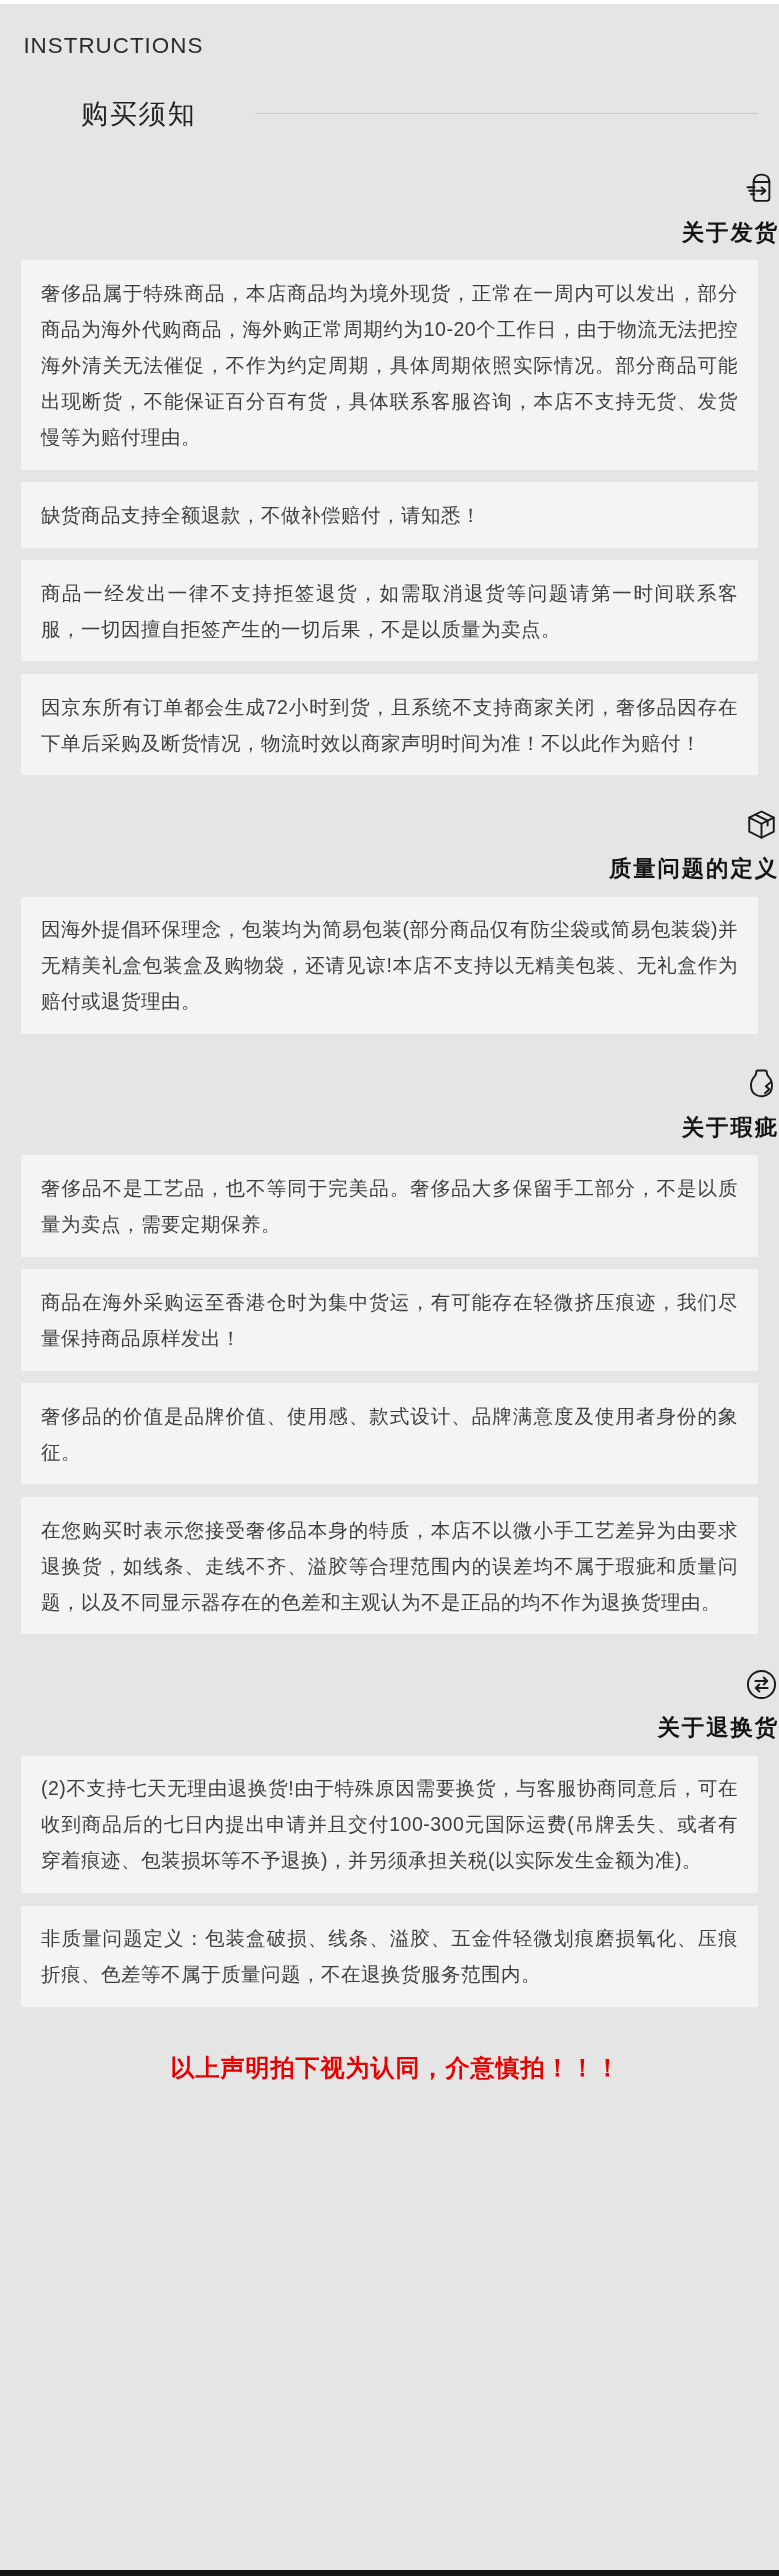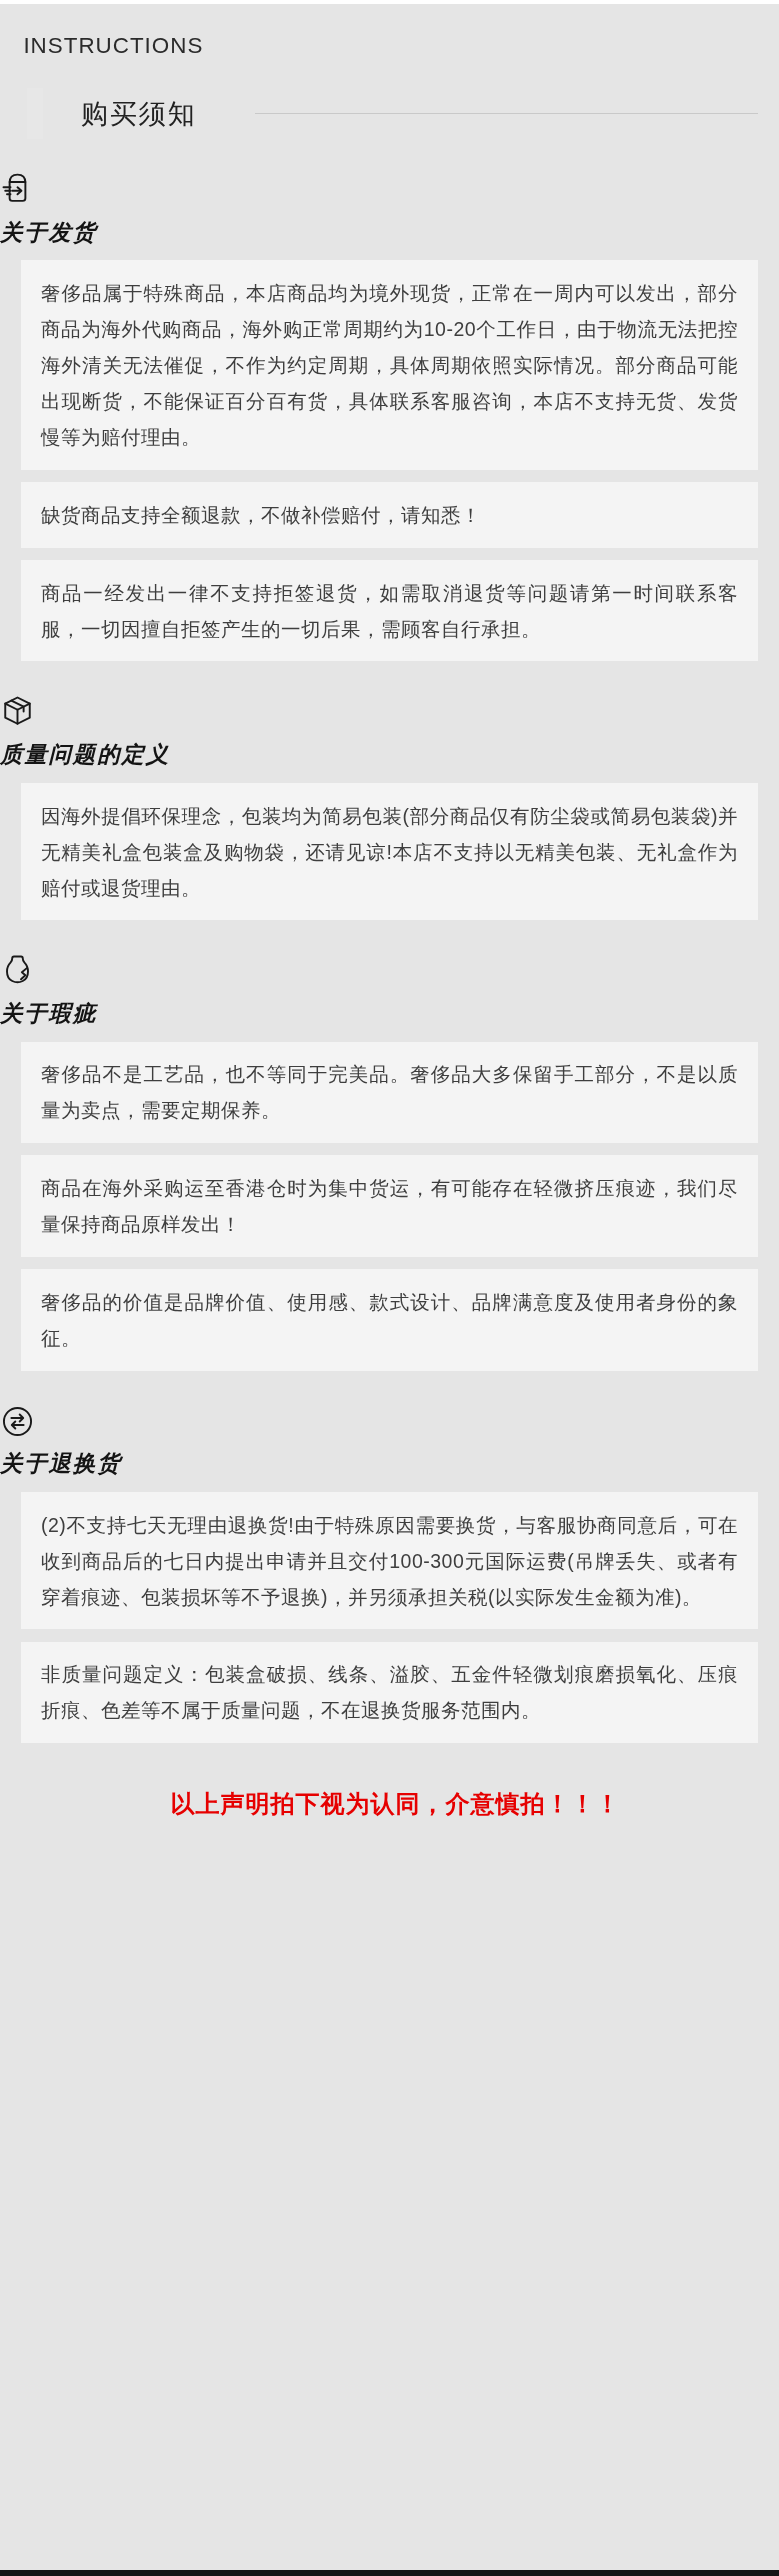--- a/index.html
+++ b/index.html
@@ -37,21 +37,21 @@
     color:#222;
     letter-spacing:1.9px;
     white-space:nowrap;
   }
   .divider-line {
     flex:1;
     height:1.9px;
     background:var(--divider,#c9c9c9);
     margin:0 21.4px 0 41px;
   }
-  .section-header { margin-top:33px; text-align:left;font-style:italic; }
+  .section-header { margin-top:33px; text-align:right; }
   .section-icon { display:inline-block; width:35px; height:35px; }
   .section-icon svg { width:35px; height:35px; display:block; margin:0 auto; }
   .section-title {
     margin-top:5.8px;
     font-size:22.4px;
     font-weight:bold;
     letter-spacing:1.9px;
     color:var(--heading,#141414);
   }
   .notice-paragraph {
@@ -102,21 +102,22 @@
         <line x1="6" y1="21.5" x2="12" y2="21.5"></line>
         <line x1="8" y1="25.5" x2="12" y2="25.5"></line>
         <line x1="14" y1="21.5" x2="23" y2="21.5"></line>
         <path d="M20 17.5 L24.5 21.5 L20 25.5"></path>
       </svg>
     </span>
     <div class="section-title">关于发货</div>
   </div>
   <div class="notice-paragraph">奢侈品属于特殊商品，本店商品均为境外现货，正常在一周内可以发出，部分商品为海外代购商品，海外购正常周期约为10-20个工作日，由于物流无法把控海外清关无法催促，不作为约定周期，具体周期依照实际情况。部分商品可能出现断货，不能保证百分百有货，具体联系客服咨询，本店不支持无货、发货慢等为赔付理由。</div>
   <div class="notice-paragraph">缺货商品支持全额退款，不做补偿赔付，请知悉！</div>
-  <div class="notice-paragraph">商品一经发出一律不支持拒签退货，如需取消退货等问题请第一时间联系客服，一切因擅自拒签产生的一切后果，需顾客自行承担。</div>
+  <div class="notice-paragraph">商品一经发出一律不支持拒签退货，如需取消退货等问题请第一时间联系客服，一切因擅自拒签产生的一切后果，不是以质量为卖点。</div>
+  <div class="notice-paragraph">因京东所有订单都会生成72小时到货，且系统不支持商家关闭，奢侈品因存在下单后采购及断货情况，物流时效以商家声明时间为准！不以此作为赔付！</div>
 
   <div class="section-header">
     <span class="section-icon">
       <svg viewBox="0 0 40 40" fill="none" stroke="#1a1a1a" stroke-width="2.2" stroke-linecap="round" stroke-linejoin="round">
         <path d="M20 4 L34 11 L34 27 L20 34 L6 27 L6 11 Z"></path>
         <path d="M6 11 L20 18 L34 11"></path>
         <line x1="20" y1="18" x2="20" y2="34"></line>
         <path d="M13 7.5 L27 14.5 L27 20"></path>
       </svg>
     </span>
@@ -129,20 +130,21 @@
       <svg viewBox="0 0 40 40" fill="none" stroke="#1a1a1a" stroke-width="2.2" stroke-linecap="round" stroke-linejoin="round">
         <path d="M16 4 Q14 4 14 6 Q14 9 12 11 Q8 15 8 21 Q8 29 14 32 Q20 35 26 32 Q32 29 32 21 Q32 15 28 11 Q26 9 26 6 Q26 4 24 4 Z"></path>
         <path d="M31 17 L25 22 L29 25.5 L24 30"></path>
       </svg>
     </span>
     <div class="section-title">关于瑕疵</div>
   </div>
   <div class="notice-paragraph">奢侈品不是工艺品，也不等同于完美品。奢侈品大多保留手工部分，不是以质量为卖点，需要定期保养。</div>
   <div class="notice-paragraph">商品在海外采购运至香港仓时为集中货运，有可能存在轻微挤压痕迹，我们尽量保持商品原样发出！</div>
   <div class="notice-paragraph">奢侈品的价值是品牌价值、使用感、款式设计、品牌满意度及使用者身份的象征。</div>
+  <div class="notice-paragraph">在您购买时表示您接受奢侈品本身的特质，本店不以微小手工艺差异为由要求退换货，如线条、走线不齐、溢胶等合理范围内的误差均不属于瑕疵和质量问题，以及不同显示器存在的色差和主观认为不是正品的均不作为退换货理由。</div>
 
   <div class="section-header">
     <span class="section-icon">
       <svg viewBox="0 0 40 40" fill="none" stroke="#1a1a1a" stroke-width="2.2" stroke-linecap="round" stroke-linejoin="round">
         <circle cx="20" cy="20" r="15.5"></circle>
         <path d="M13 16 L26 16 M22.5 12 L26.5 16 L22.5 20"></path>
         <path d="M27 24 L14 24 M17.5 20 L13.5 24 L17.5 28"></path>
       </svg>
     </span>
     <div class="section-title">关于退换货</div>

